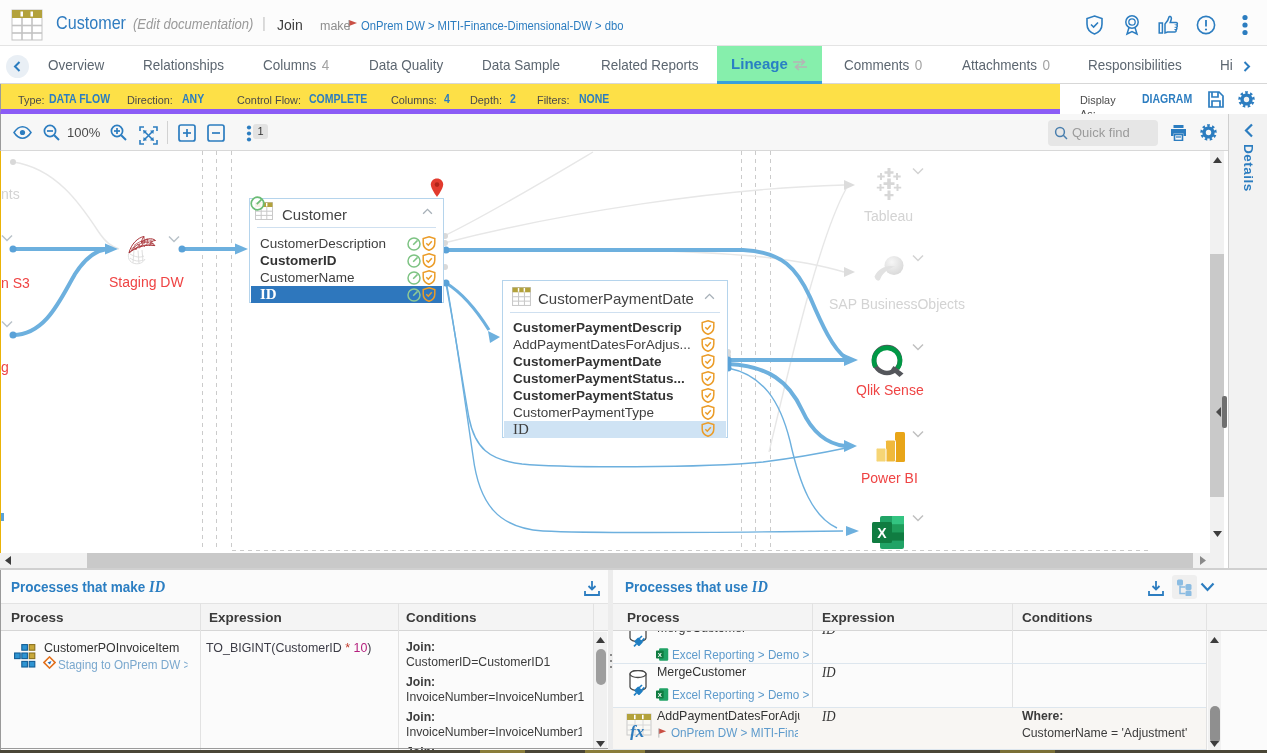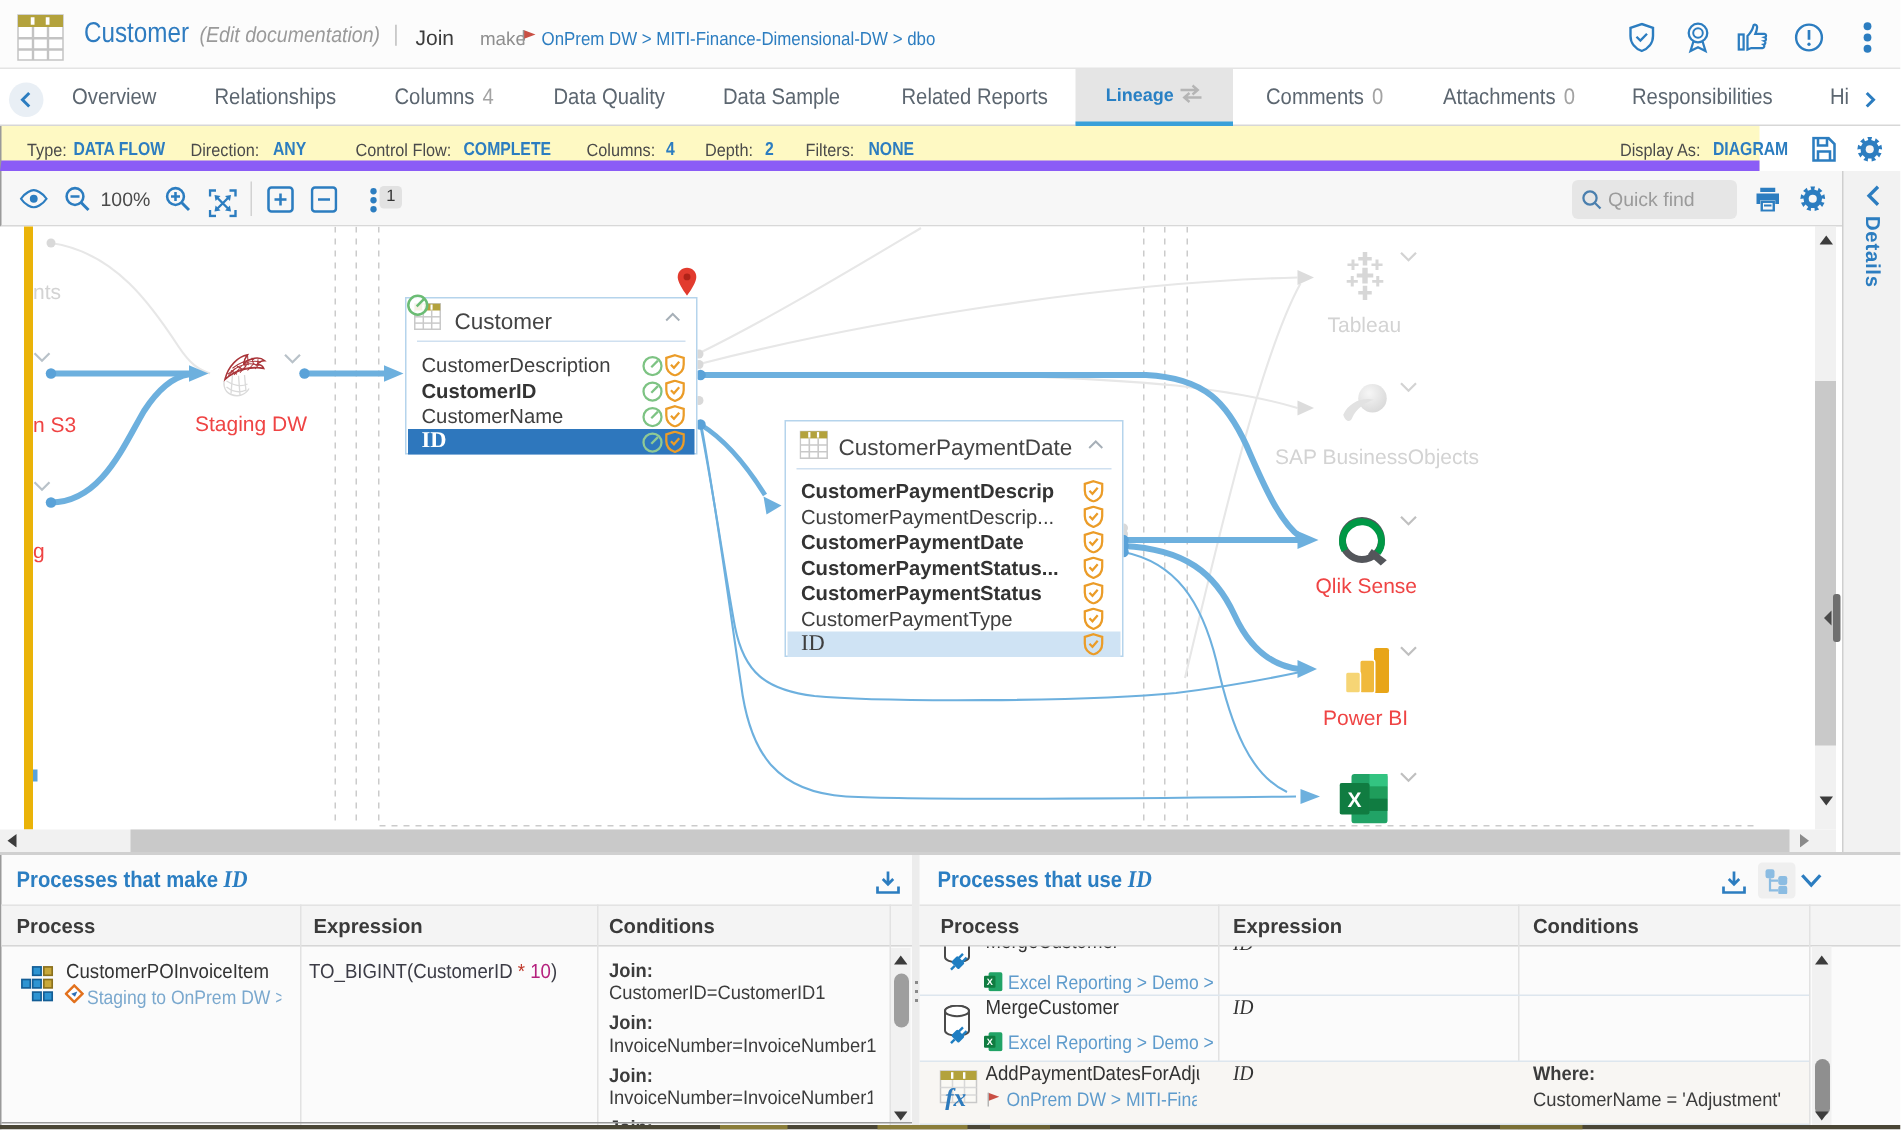--- a/index.html
+++ b/index.html
@@ -11,33 +11,33 @@
 #title{position:absolute;left:56px;top:12px;font-size:19px;color:#2f7cc0;transform:scaleX(.85);transform-origin:left top}
 #editdoc{position:absolute;left:133px;top:16px;font-size:14.5px;color:#9a9a9a;font-style:italic;transform:scaleX(.9);transform-origin:left top}
 #pipe{position:absolute;left:262px;top:14px;color:#c9c9c9;font-size:15px}
 #tblword{position:absolute;left:277px;top:17px;font-size:14px;color:#3c3c3c}
 #fromword{position:absolute;left:320px;top:19px;font-size:12.5px;color:#8e8e8e}
 #crumb{position:absolute;left:361px;top:18.5px;font-size:12.5px;color:#2c7dc0;transform:scaleX(.9);transform-origin:left top}
 
 #tabbar{position:absolute;left:0;top:46px;width:1267px;height:38px;background:#fff;border-bottom:1px solid #d7d7d7}
 .tab{position:absolute;top:0;height:37px;line-height:37px;font-size:15px;color:#5c6670;white-space:nowrap;transform:scaleX(.9);transform-origin:left top}
 .tab .cnt{color:#a3a3a3;margin-left:6px}
-#lineagetab{position:absolute;left:717px;top:0;width:105px;height:38px;background:#e5e5e5;border-bottom:3px solid #39a0d9;text-align:center;line-height:35px;font-size:12px;font-weight:bold;color:#2980c4}
+#lineagetab{position:absolute;left:717px;top:0;width:105px;height:38px;background:#86efac;border-bottom:3px solid #39a0d9;text-align:center;line-height:35px;font-size:15px;font-weight:bold;color:#2980c4}
 .navcirc{position:absolute;top:9px;width:23px;height:23px;border-radius:50%;background:#e9eff5;text-align:center}
 
-#filterbar{position:absolute;left:0;top:84px;width:1173px;height:30px;background:#fef9c3;border-bottom:7px solid #8b5cf6;border-left:1px solid #9a9a9a}
+#filterbar{position:absolute;left:0;top:84px;width:1060px;height:30px;background:#fde047;border-bottom:5px solid #8b5cf6;border-left:1px solid #9a9a9a}
 .flabel{position:absolute;top:9px;font-size:11.8px;color:#4a4a4a;transform:scaleX(.92);transform-origin:left top}
 .fval{position:absolute;top:8px;font-size:12.5px;font-weight:bold;color:#2c7dc0;transform:scaleX(.84);transform-origin:left top}
 
 #toolbar{position:absolute;left:0;top:114px;width:1228px;height:37px;background:#f7f7f7;border-bottom:1px solid #d8d8d8;border-left:1px solid #9a9a9a}
 #pct{position:absolute;left:66px;top:11px;font-size:13px;color:#4a4a4a}
 #qfind{position:absolute;left:1047px;top:6px;width:110px;height:26px;background:#e6e6e6;border-radius:4px}
 #qfind span{position:absolute;left:24px;top:5px;font-size:13px;color:#9b9b9b}
 
-#canvas{position:absolute;left:16px;top:151px;width:1194px;height:402px;background:#fff;overflow:hidden;border-left:6px solid #eab308}
+#canvas{position:absolute;left:0;top:151px;width:1194px;height:402px;background:#fff;overflow:hidden;border-left:1px solid #eab308}
 .node{position:absolute;background:#fff;border:1px solid #b5d4ec}
 .ntitle{position:absolute;font-size:15px;color:#444}
 .nsep{position:absolute;left:7px;right:7px;height:1px;background:#cfe0f0}
 .nrow{position:absolute;left:1px;right:1px;height:17px;font-size:13.5px;color:#3f3f3f;line-height:17px;padding-left:9px;white-space:nowrap}
 .nrow b{color:#333}
 .lbl{position:absolute;font-size:14px;color:#ef4444;white-space:nowrap;text-align:center}
 .glbl{color:#d3d3d3}
 .chev{position:absolute;width:12px;height:8px}
 
 .sbtrack{position:absolute;background:#f1f1f1}
@@ -396,21 +396,21 @@
           <line x1="0.5" y1="9.2" x2="17.5" y2="9.2"></line>
           <line x1="0.5" y1="13.4" x2="17.5" y2="13.4"></line>
         </g>
     </svg>
     <div class="ntitle" style="left:35px;top:9px">CustomerPaymentDate</div>
     <svg class="chev" style="left:201px;top:12px;width:11px;height:7px" viewBox="0 0 12 8">
         <path d="M1 6.5 L6 1.5 L11 6.5" fill="none" stroke="#a7b0b8" stroke-width="1.5"></path>
       </svg>
     <div class="nsep" style="top:31px"></div>
     <div class="nrow" style="top:38px"><b>CustomerPaymentDescrip</b></div>
-    <div class="nrow" style="top:55px">CustomerPaymentDescrip...</div>
+    <div class="nrow" style="top:55px">AddPaymentDatesForAdjus...</div>
     <div class="nrow" style="top:72px"><b>CustomerPaymentDate</b></div>
     <div class="nrow" style="top:89px"><b>CustomerPaymentStatus...</b></div>
     <div class="nrow" style="top:106px"><b>CustomerPaymentStatus</b></div>
     <div class="nrow" style="top:123px">CustomerPaymentType</div>
     <div class="nrow" style="top:140px;background:#cfe3f4;font-family:'Liberation Serif',serif;font-size:15px">ID</div>
     <svg class="abs" style="left:198px;top:39px" width="14" height="15" viewBox="0 0 14 15">
         <path d="M7 .8 L12.8 2.6 V7 C12.8 10.8 10.2 13.3 7 14.3 C3.8 13.3 1.2 10.8 1.2 7 V2.6 Z" fill="none" stroke="#eb9c28" stroke-width="1.5"></path>
         <path d="M4.3 7.2 L6.3 9.2 L9.8 5.2" fill="none" stroke="#eb9c28" stroke-width="1.5"></path>
       </svg>
     <svg class="abs" style="left:198px;top:56px" width="14" height="15" viewBox="0 0 14 15">

